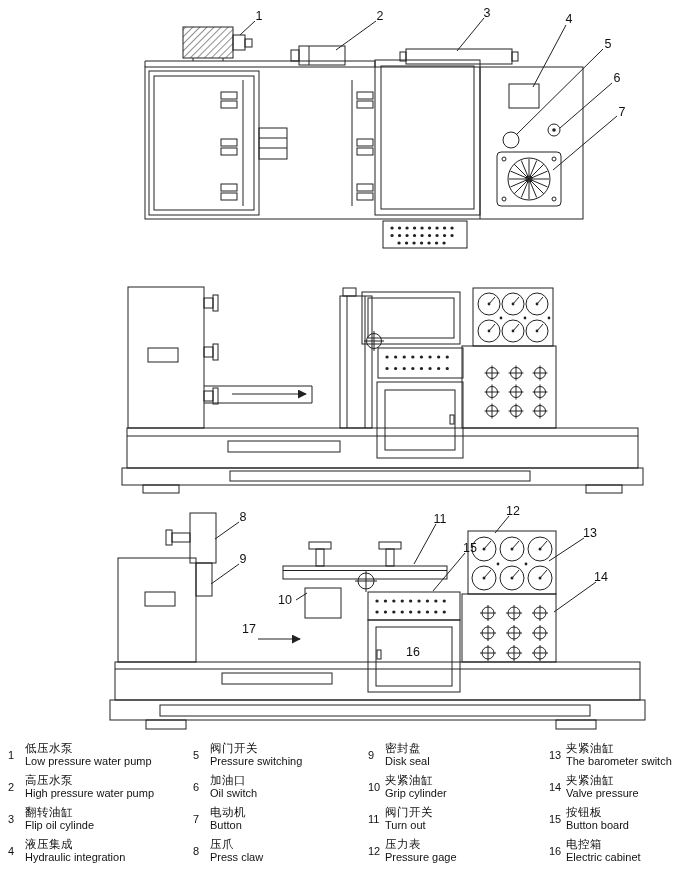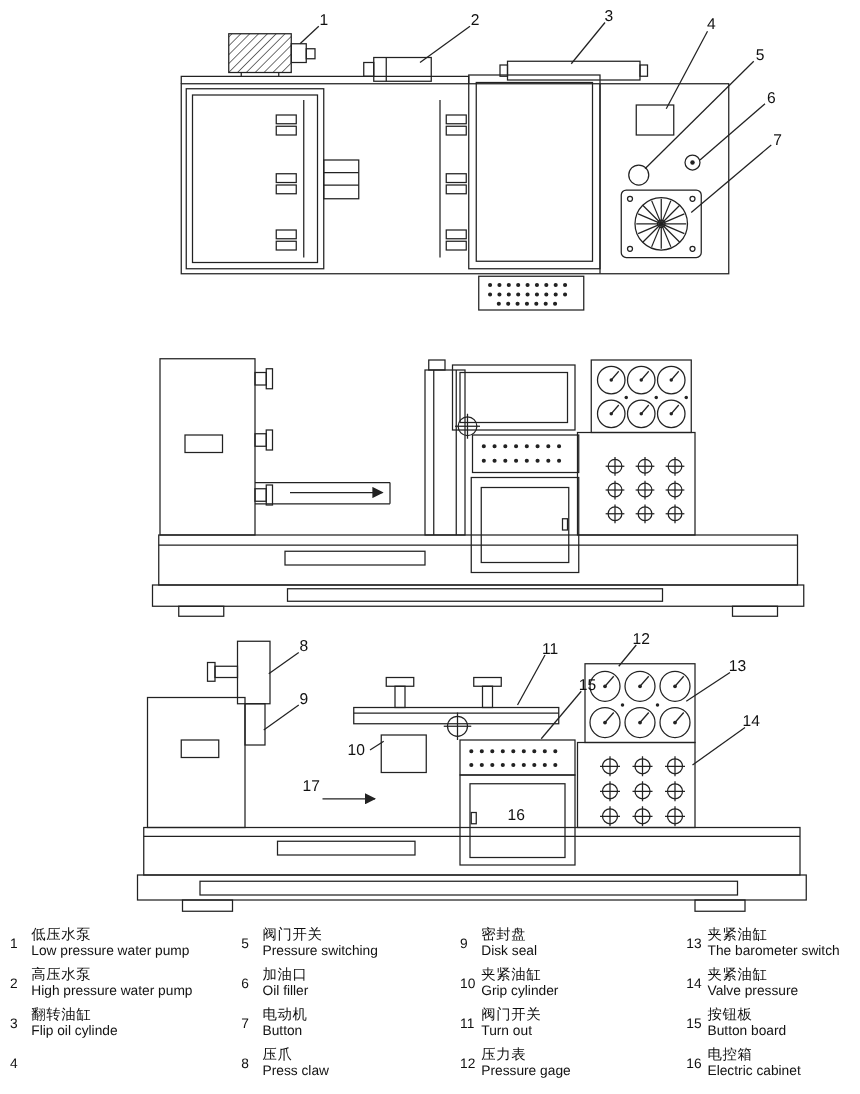--- a/index.html
+++ b/index.html
@@ -374,35 +374,39 @@
     </div>
     <div class="li">
       <span class="n">3</span>
       <span class="t">
             <span class="zh">翻转油缸</span>
             <span class="en">Flip oil cylinde</span>
           </span>
     </div>
     <div class="li">
       <span class="n">4</span>
+      <span class="t">
+            <span class="zh">液压集成</span>
+            <span class="en">Hydraulic integration</span>
+          </span>
     </div>
   </div>
   <div class="col col2">
     <div class="li">
       <span class="n">5</span>
       <span class="t">
             <span class="zh">阀门开关</span>
             <span class="en">Pressure switching</span>
           </span>
     </div>
     <div class="li">
       <span class="n">6</span>
       <span class="t">
             <span class="zh">加油口</span>
-            <span class="en">Oil filler</span>
+            <span class="en">Oil switch</span>
           </span>
     </div>
     <div class="li">
       <span class="n">7</span>
       <span class="t">
             <span class="zh">电动机</span>
             <span class="en">Button</span>
           </span>
     </div>
     <div class="li">

